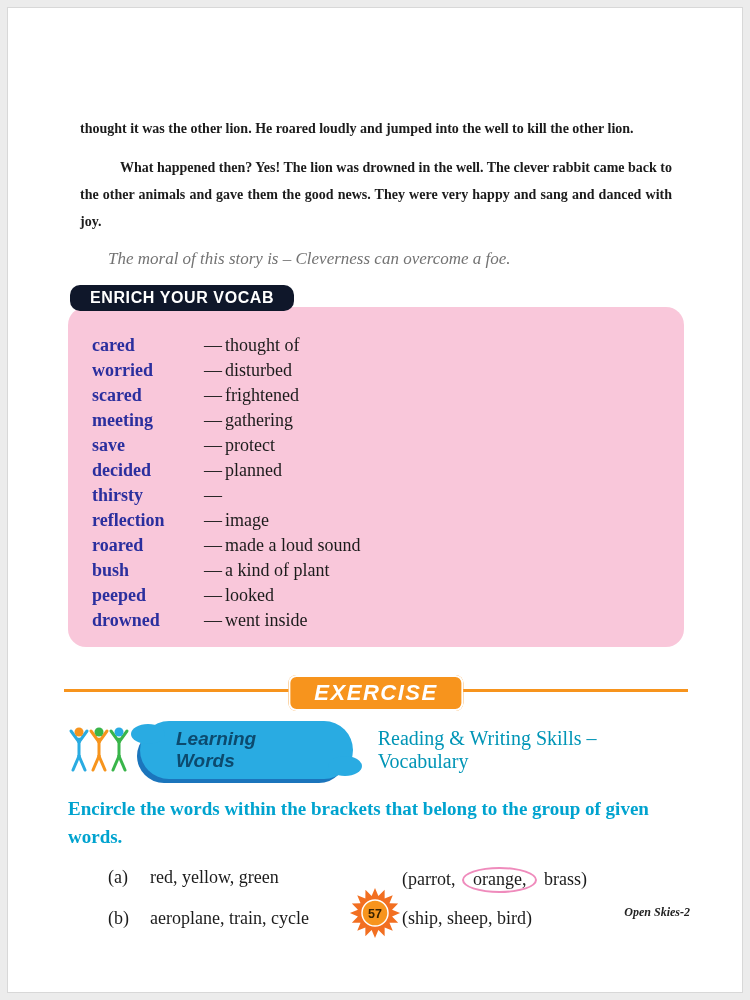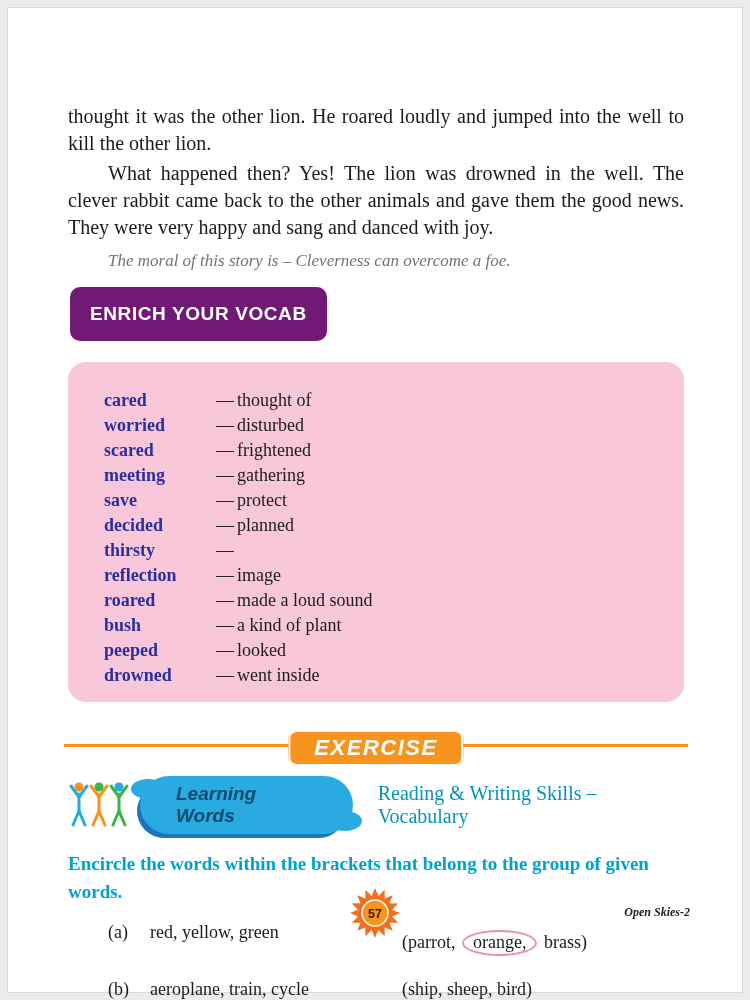--- a/index.html
+++ b/index.html
@@ -11,41 +11,40 @@
     font-family:"Liberation Serif", serif;
     overflow:hidden;
   }
   .page {
     position:absolute; left:7px; top:7px; right:7px; bottom:7px;
     background:#ffffff; border:1px solid #d8d8d8;
   }
   .content { padding:95px 58px 0 60px; }
 
   p.body-text {
-    font-size:20px; line-height:27px; margin:0;
-    text-align:justify; color:#1b1b1b;
+    font-size:14px; line-height:27px; margin:12px;
+    text-align:justify; color:#1b1b1b;font-weight:bold;
   }
   p.body-text.indent { text-indent:40px; margin-top:3px; }
   .moral {
     font-style:italic; font-size:17px; line-height:24px;
     margin:8px 0 0 40px; color:#737373;
   }
 
   .vocab-banner {
     display:inline-block; position:relative; z-index:2;
-    background:#701a75; color:#ffffff;
+    background:#0f172a; color:#ffffff;
     font-family:"Liberation Sans", sans-serif;
-    font-weight:bold; font-size:19px; letter-spacing:0.6px;
-    padding:16px 20px; border-radius:10px;
+    font-weight:bold; font-size:16px; letter-spacing:0.6px;
+    padding:4px 20px; border-radius:10px;
     margin:14px 0 -14px 2px;
   }
   .vocab-box {
     background:#f9c7da; border-radius:18px;
-    padding:26px 20px 14px 36px;
-    margin-top:35px;
+    padding:26px 20px 14px 24px;
   }
   .vocab-row { display:flex; line-height:25px; font-size:18px; color:#1b1b1b; }
   .vocab-word { width:112px; font-weight:bold; color:#2b2f9e; }
   .vocab-dash { margin-right:3px; }
 
   .exercise-divider { position:relative; height:38px; margin-top:26px; }
   .exercise-divider::before {
     content:''; position:absolute; left:-4px; right:-4px; top:16px;
     border-top:3px solid #f7941d;
   }
@@ -83,21 +82,21 @@
   .instruction {
     margin:16px 0 16px; font-weight:bold; font-size:19px;
     line-height:28px; color:#00a3cf;
   }
 
   .exercise-item { display:flex; margin:15px 0 0 40px; font-size:18px; color:#1b1b1b; }
   .item-label { width:42px; }
   .item-group { width:252px; }
   .circled {
     display:inline-block; border:2px solid #ef8bbc; border-radius:50%;
-    padding:0 9px 2px; margin:8px 2px; line-height:20px;
+    padding:0 9px 2px; margin:0 2px; line-height:20px;
   }
 
   .page-star {
     position:absolute; left:50%; transform:translateX(-50%); bottom:52px;
     width:54px; height:54px;
   }
   .book-title {
     position:absolute; right:52px; bottom:72px;
     font-style:italic; font-weight:bold; font-size:12px; color:#222222;
   }

